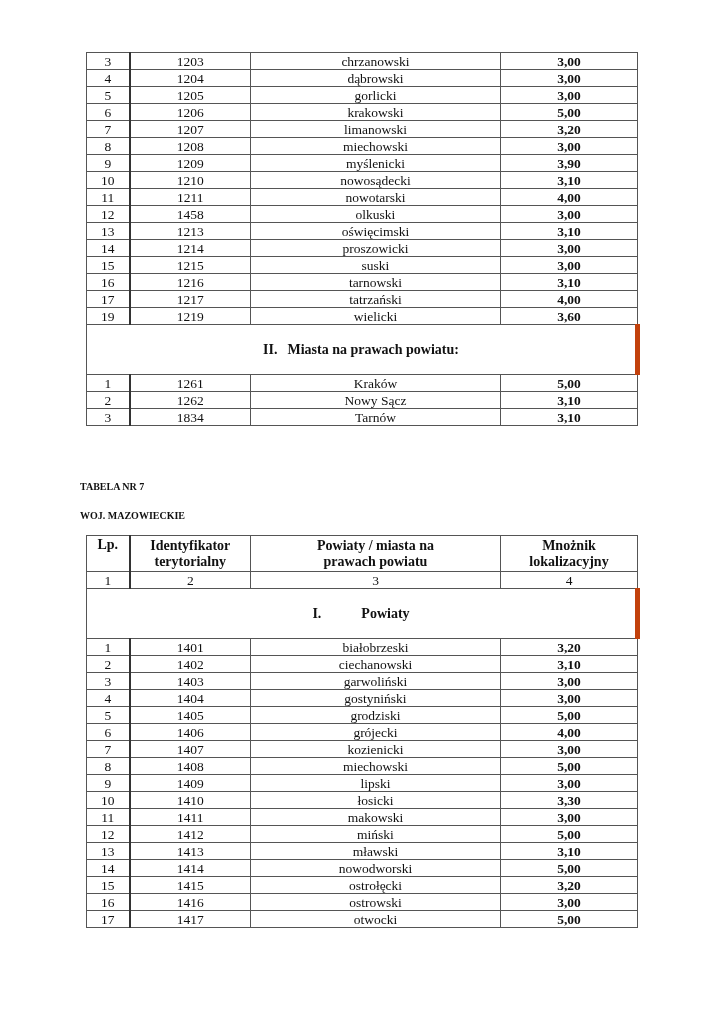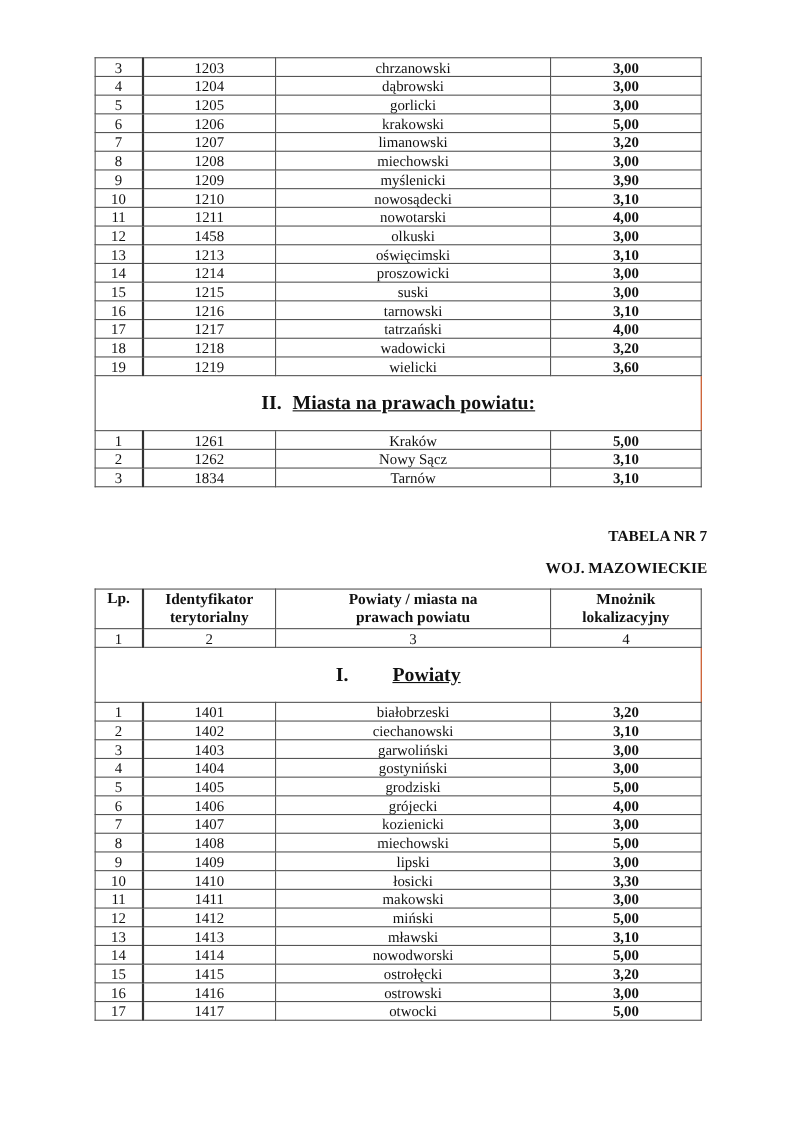--- a/index.html
+++ b/index.html
@@ -3,29 +3,29 @@
 <meta charset="utf-8">
 <style>
   html, body { margin: 0; padding: 0; background: #ffffff; }
   body { width: 724px; height: 1024px; position: relative; overflow: hidden;
          font-family: "Liberation Serif", "DejaVu Serif", serif; color: #111; }
   table { border-collapse: collapse; position: absolute; left: 86px; width: 551px; table-layout: fixed; }
   td, th { border: 1px solid #555; padding: 0; text-align: center; font-size: 13.5px; line-height: 15px; height: 16px; font-weight: normal; }
   td.lp { border-right: 2px solid #333; }
   td.val { font-weight: bold; }
   col.c1 { width: 43px; } col.c2 { width: 121px; } col.c3 { width: 250px; } col.c4 { width: 137px; }
-  tr.section td { height: 49px; font-weight: bold; font-size: 18px; border-right: 1px solid #c2410c; text-decoration: underline; }
+  tr.section td { height: 49px; font-weight: bold; font-size: 14px; border-right: 5px solid #c2410c; }
   .sec-num { display: inline-block; margin-right: 10px; }
   .sec-num-wide { display: inline-block; margin-right: 40px; }
   #t1 { top: 52px; }
   #t2 { top: 535px; }
   th { font-weight: bold; font-size: 14px; line-height: 16px; height: 34px; }
   th.lp { border-right: 2px solid #333; vertical-align: top; padding-top: 1px; }
   tr.numrow td { height: 16px; }
-  .heading { position: absolute; left: 92px; width: 551px; text-align: right; font-weight: bold; font-size: 14px; }
+  .heading { position: absolute; left: 80px; width: 551px; text-align: left; font-weight: bold; font-size: 10px; }
   #h1 { top: 481px; }
   #h2 { top: 510px; }
 </style>
 </head>
 <body>
 
 <table id="t1">
   <colgroup>
       <col class="c1">
       <col class="c2">
@@ -115,26 +115,20 @@
         <td class="lp">16</td>
         <td>1216</td>
         <td>tarnowski</td>
         <td class="val">3,10</td>
       </tr>
       <tr>
         <td class="lp">17</td>
         <td>1217</td>
         <td>tatrzański</td>
         <td class="val">4,00</td>
-      </tr>
-      <tr>
-        <td class="lp">18</td>
-        <td>1218</td>
-        <td>wadowicki</td>
-        <td class="val">3,20</td>
       </tr>
       <tr>
         <td class="lp">19</td>
         <td>1219</td>
         <td>wielicki</td>
         <td class="val">3,60</td>
       </tr>
     </tbody>
   <tbody>
     <tr class="section">

